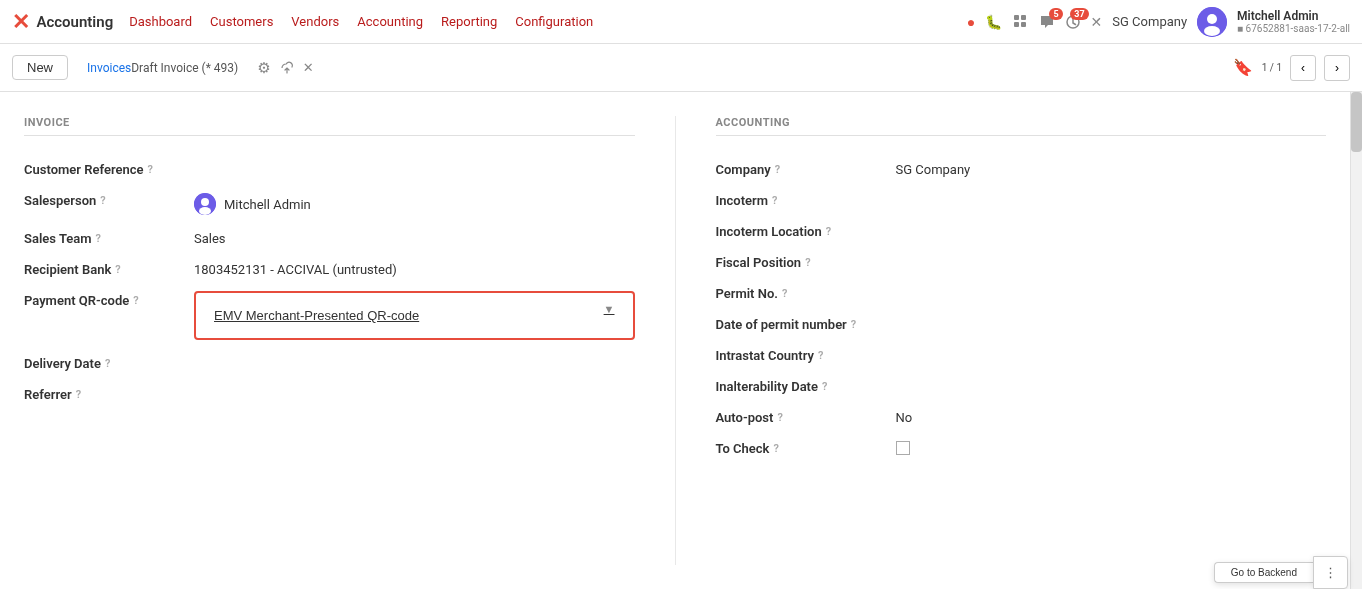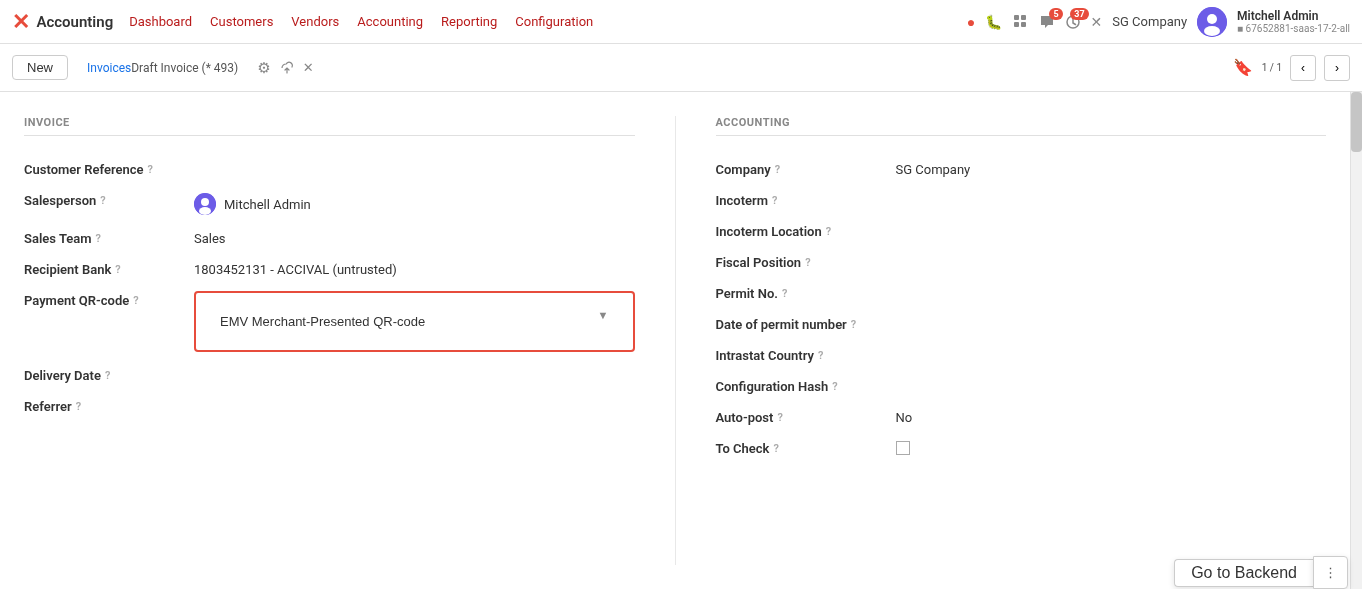--- a/index.html
+++ b/index.html
@@ -74,21 +74,21 @@
     .mini-avatar {
       width: 22px; height: 22px; border-radius: 50%; background: #6c5ce7;
       display: flex; align-items: center; justify-content: center;
       color: #fff; font-size: 10px; font-weight: 600; overflow: hidden; flex-shrink: 0;
     }
 
     
     .field-row.highlighted .field-label {  }
     .qr-code-wrapper {
       flex: 1; border: 2px solid #e74c3c; border-radius: 4px;
-      display: flex; padding: 16px;
+      display: flex; padding: 10px; text-decoration: underline;
     }
     .qr-code-select {
       flex: 1; padding: 5px 8px; font-size: 13px; color: #333;
       border: none; outline: none; background: transparent; cursor: pointer;
       appearance: none; -webkit-appearance: none;
     }
     .qr-dropdown-arrow {
       padding: 0 8px; color: #888; font-size: 11px; cursor: pointer;
     }
 
@@ -114,21 +114,21 @@
       height: 60px; background: #c5c5c5; border-radius: 4px;
     }
 
     
     .go-to-backend-bar {
       position: fixed; bottom: 0; right: 14px;
       display: flex; align-items: center; gap: 0;
     }
     .go-to-backend-btn {
       background: #fff; border: 1px solid #ccc; border-right: none;
-      padding: 4px 16px; font-size: 16px; color: #333; cursor: pointer;
+      padding: 4px 16px; font-size: 10px; color: #333; cursor: pointer;
       border-radius: 4px 0 0 4px; box-shadow: 0 2px 6px rgba(0,0,0,0.12);
     }
     .go-to-backend-more {
       background: #fff; border: 1px solid #ccc;
       padding: 8px 10px; font-size: 13px; color: #555; cursor: pointer;
       border-radius: 0 4px 4px 0; box-shadow: 0 2px 6px rgba(0,0,0,0.12);
     }
 
     
     .odoo-x { font-size: 22px; color: #e74c3c; font-weight: 800; }
@@ -356,21 +356,21 @@
       <div class="rfield-row">
         <div class="rfield-label">
           <span>Intrastat Country</span>
           <span class="help">?</span>
         </div>
         <div class="rfield-value"></div>
       </div>
 
       <div class="rfield-row">
         <div class="rfield-label">
-          <span>Configuration Hash</span>
+          <span>Inalterability Date</span>
           <span class="help">?</span>
         </div>
         <div class="rfield-value"></div>
       </div>
 
       <div class="rfield-row">
         <div class="rfield-label">
           <span>Auto-post</span>
           <span class="help">?</span>
         </div>

